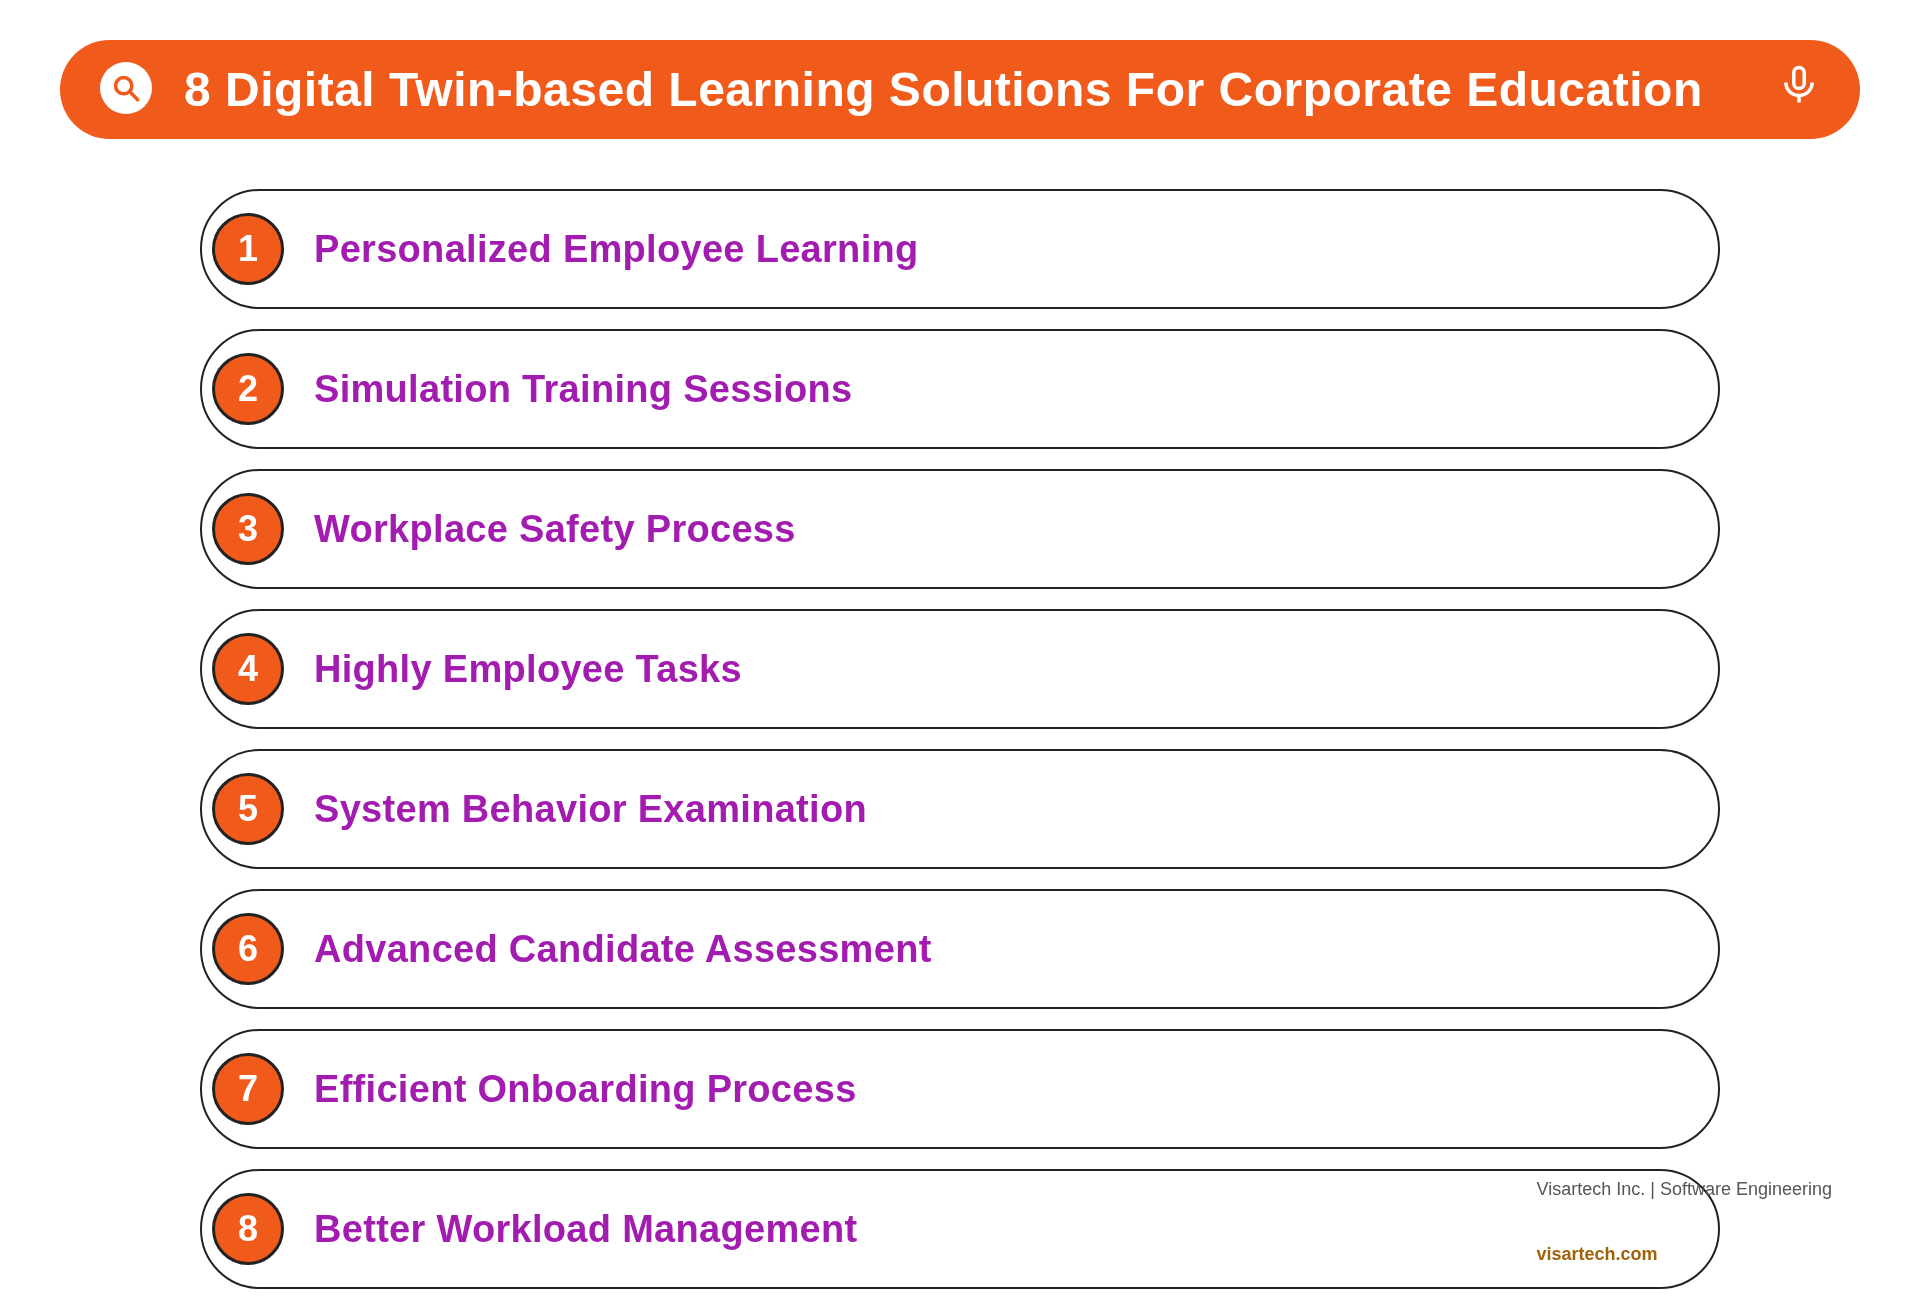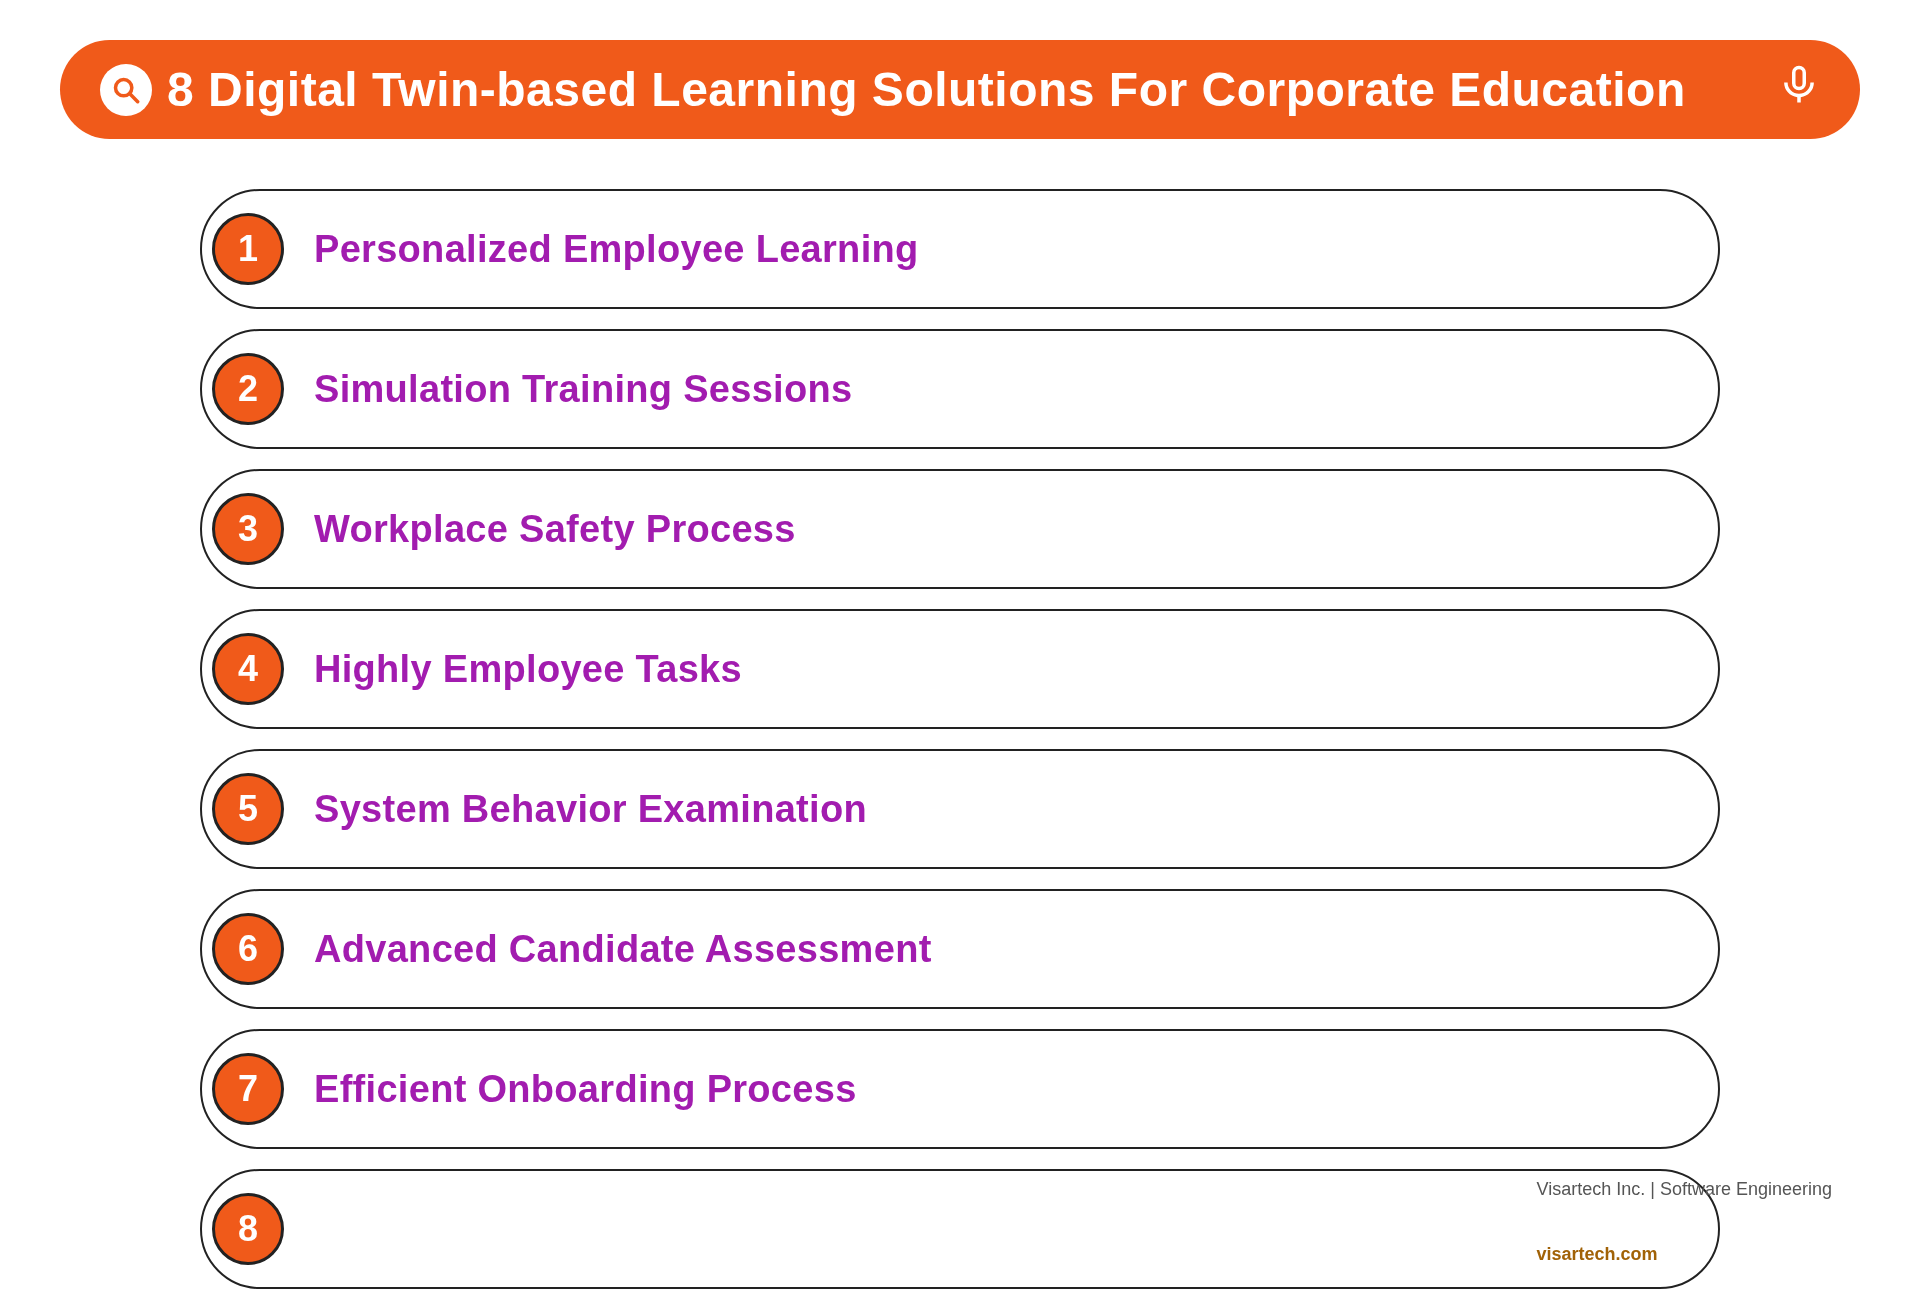--- a/index.html
+++ b/index.html
@@ -22,22 +22,22 @@
       margin: 40px 60px 0 60px;
       border-radius: 50px;
       padding: 22px 40px;
       display: flex;
       align-items: center;
       justify-content: space-between;
     }
 
     .header-left {
       display: flex;
-      align-items: center;
-      gap: 15px;
+      align-items: flex-start;
+      gap: 32px;
     }
 
     .search-icon-circle {
       width: 52px;
       height: 52px;
       background: #ffffff;
       border-radius: 50%;
       display: flex;
       align-items: center;
       justify-content: center;
@@ -165,19 +165,20 @@
     <div class="list-item">
       <div class="number-badge">6</div>
       <span class="item-text">Advanced Candidate Assessment</span>
     </div>
     <div class="list-item">
       <div class="number-badge">7</div>
       <span class="item-text">Efficient Onboarding Process</span>
     </div>
     <div class="list-item">
       <div class="number-badge">8</div>
+      <span class="item-text">Better Workload Management</span>
     </div>
   </div>
 
 <div class="footer">
   <div class="footer-company">Visartech Inc. | Software Engineering</div>
   <div class="footer-url">visartech.com</div>
 </div>
 
 </body></html>

